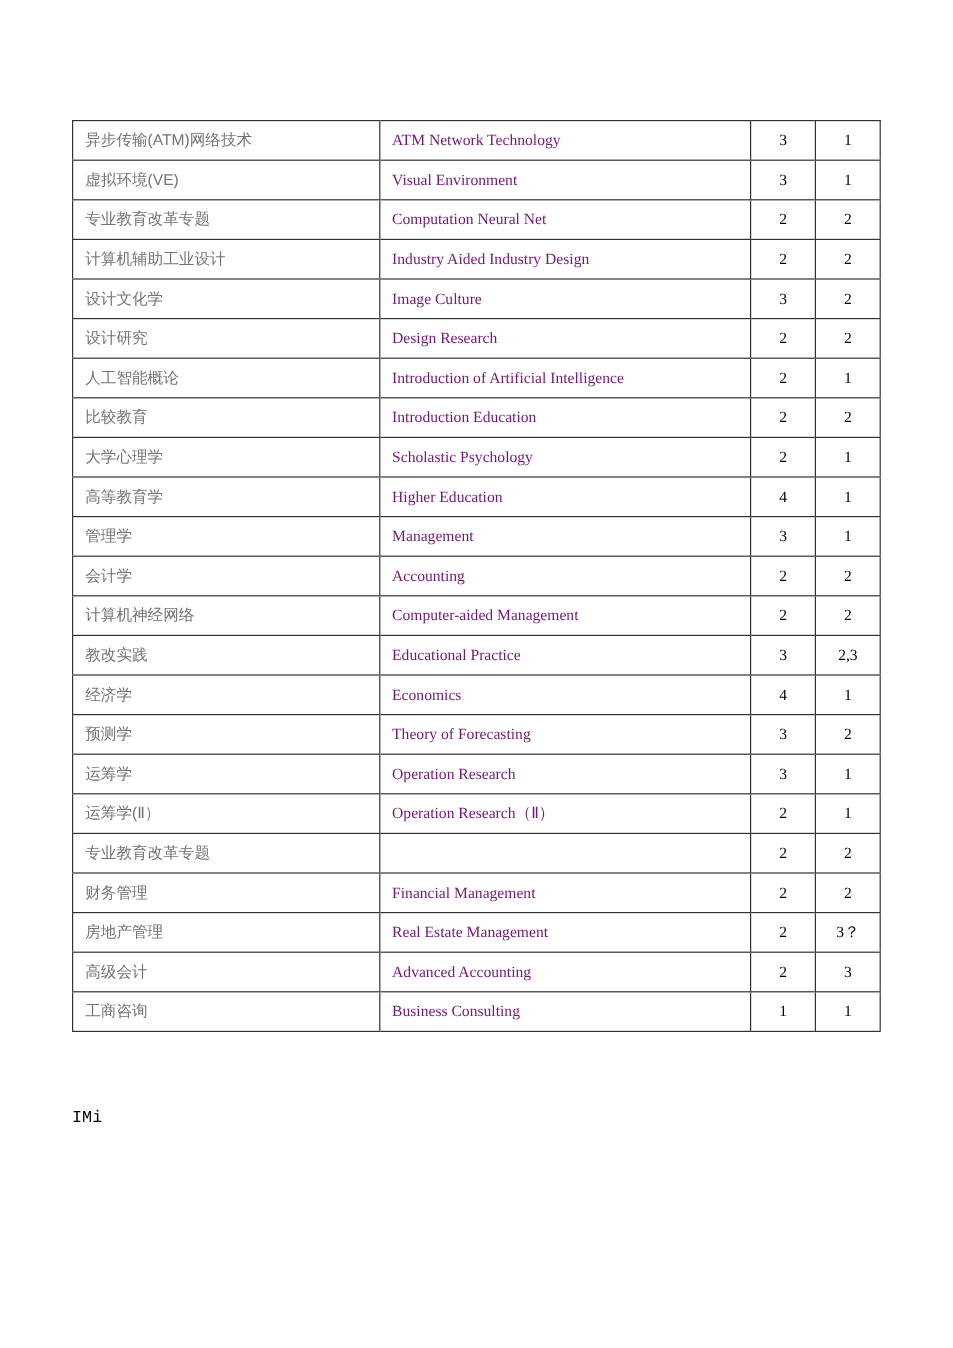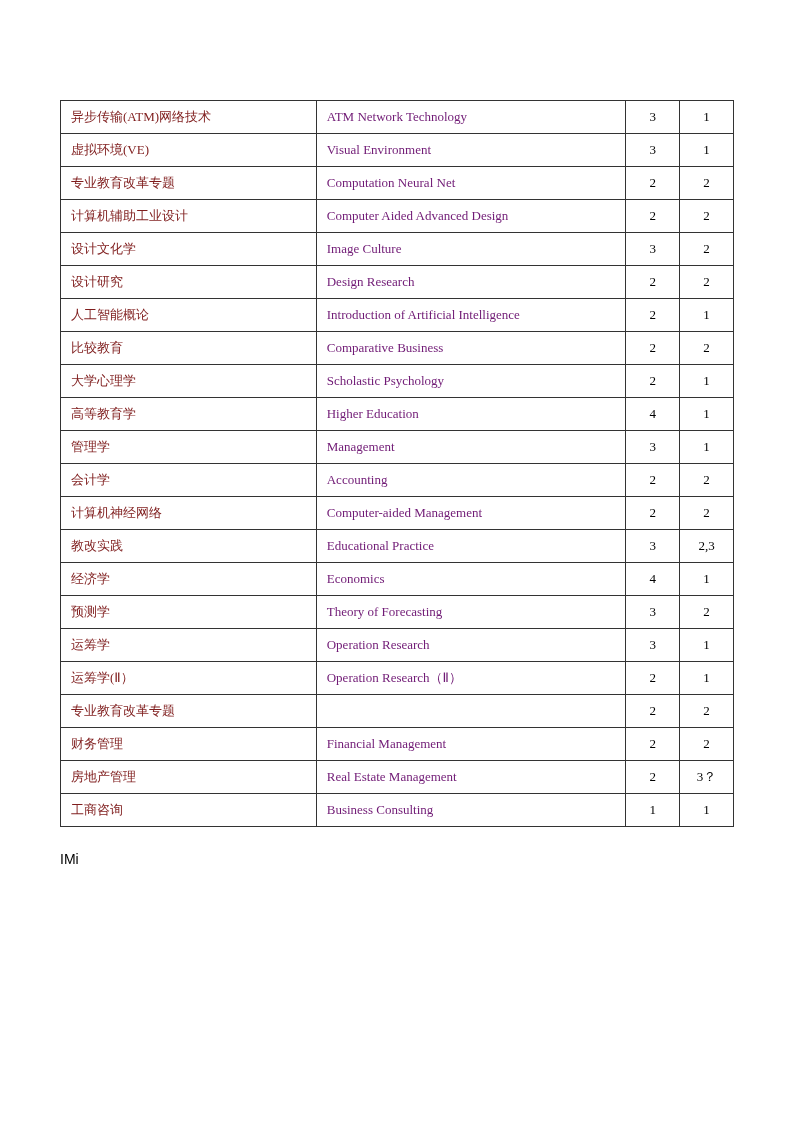--- a/index.html
+++ b/index.html
@@ -31,45 +31,45 @@
       padding: 7px 10px;
       font-size: 13.5px;
       vertical-align: middle;
       border-right: 1px solid #333;
     }
     td:last-child {
       border-right: none;
     }
     .col-chinese {
       width: 38%;
-      color: #7f1d1d;
-      font-family: Liberation Serif, serif;
+      color: #737373;
+      font-family: Liberation Sans, sans-serif;
       font-size: 13px;
     }
     .col-english {
       width: 46%;
       color: #701a75;
       font-size: 13px;
     }
     .col-num1 {
       width: 8%;
       text-align: center;
       font-size: 13px;
       color: #000;
     }
     .col-num2 {
       width: 8%;
       text-align: center;
       font-size: 13px;
       color: #000;
     }
     .footer-text {
-      margin-top: 24px;
+      margin-top: 64px;
       font-size: 14px;
-      font-family: Liberation Sans, sans-serif;
+      font-family: Liberation Mono, monospace;
     }
   </style>
 </head>
 <body>
 
 <div class="table-container">
   <table>
     <tbody id="table-body">
     <tr>
           <td class="col-chinese">异步传输(ATM)网络技术</td>
@@ -84,21 +84,21 @@
           <td class="col-num2">1</td>
         </tr>
         <tr>
           <td class="col-chinese">专业教育改革专题</td>
           <td class="col-english">Computation Neural Net</td>
           <td class="col-num1">2</td>
           <td class="col-num2">2</td>
         </tr>
         <tr>
           <td class="col-chinese">计算机辅助工业设计</td>
-          <td class="col-english">Computer Aided Advanced Design</td>
+          <td class="col-english">Industry Aided Industry Design</td>
           <td class="col-num1">2</td>
           <td class="col-num2">2</td>
         </tr>
         <tr>
           <td class="col-chinese">设计文化学</td>
           <td class="col-english">Image Culture</td>
           <td class="col-num1">3</td>
           <td class="col-num2">2</td>
         </tr>
         <tr>
@@ -108,21 +108,21 @@
           <td class="col-num2">2</td>
         </tr>
         <tr>
           <td class="col-chinese">人工智能概论</td>
           <td class="col-english">Introduction of Artificial Intelligence</td>
           <td class="col-num1">2</td>
           <td class="col-num2">1</td>
         </tr>
         <tr>
           <td class="col-chinese">比较教育</td>
-          <td class="col-english">Comparative Business</td>
+          <td class="col-english">Introduction Education</td>
           <td class="col-num1">2</td>
           <td class="col-num2">2</td>
         </tr>
         <tr>
           <td class="col-chinese">大学心理学</td>
           <td class="col-english">Scholastic Psychology</td>
           <td class="col-num1">2</td>
           <td class="col-num2">1</td>
         </tr>
         <tr>
@@ -189,20 +189,26 @@
           <td class="col-chinese">财务管理</td>
           <td class="col-english">Financial Management</td>
           <td class="col-num1">2</td>
           <td class="col-num2">2</td>
         </tr>
         <tr>
           <td class="col-chinese">房地产管理</td>
           <td class="col-english">Real Estate Management</td>
           <td class="col-num1">2</td>
           <td class="col-num2">3？</td>
+        </tr>
+        <tr>
+          <td class="col-chinese">高级会计</td>
+          <td class="col-english">Advanced Accounting</td>
+          <td class="col-num1">2</td>
+          <td class="col-num2">3</td>
         </tr>
         <tr>
           <td class="col-chinese">工商咨询</td>
           <td class="col-english">Business Consulting</td>
           <td class="col-num1">1</td>
           <td class="col-num2">1</td>
         </tr>
       </tbody>
   </table>
 </div>

